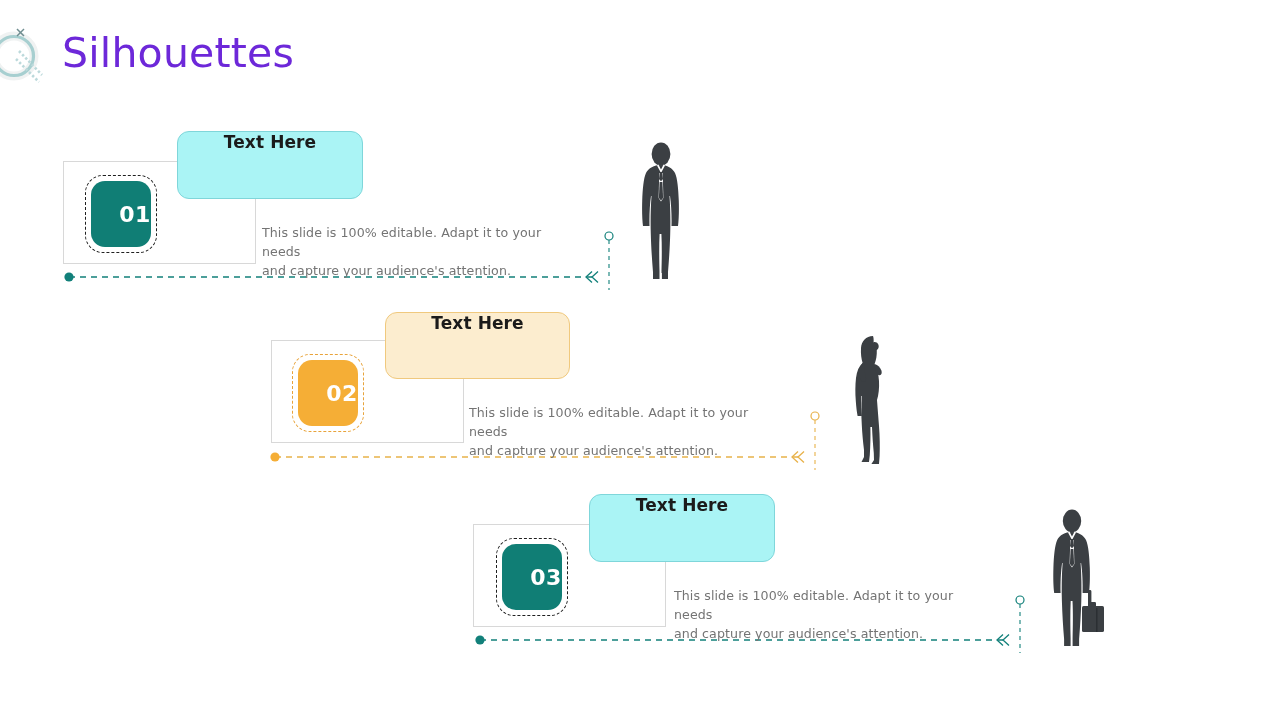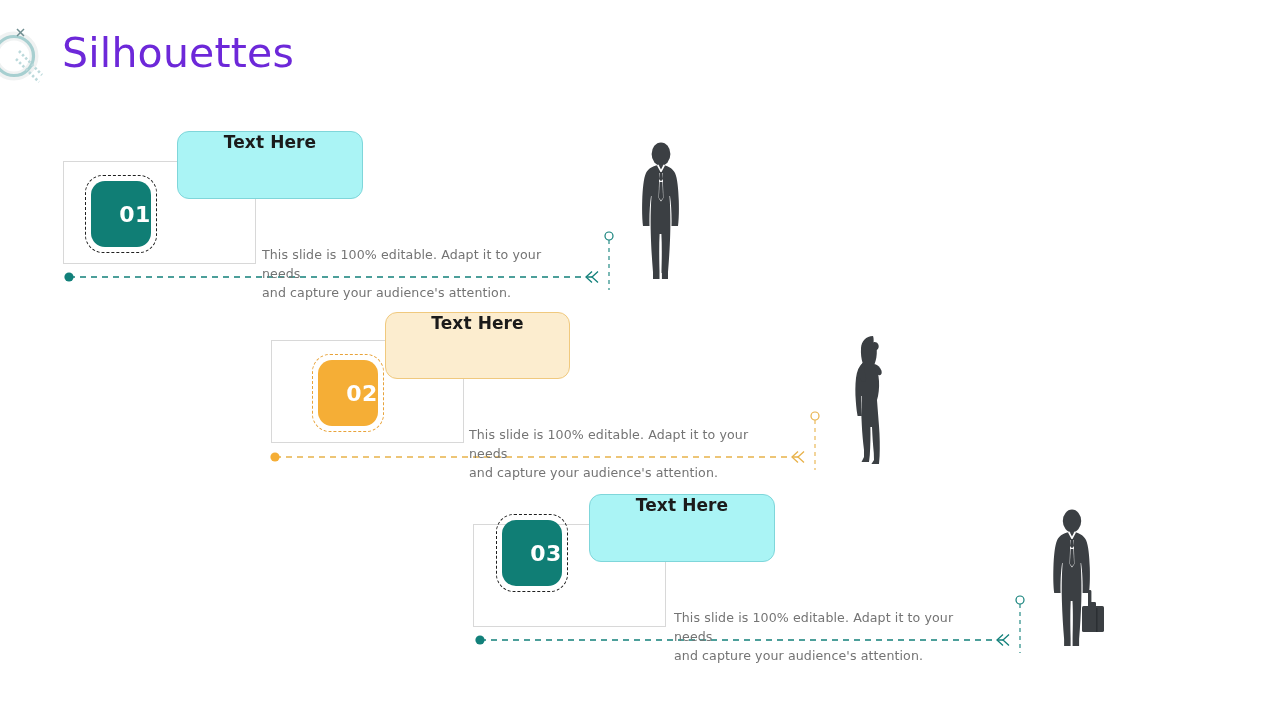--- a/index.html
+++ b/index.html
@@ -105,21 +105,20 @@
 
   
   .body-text {
     position: absolute;
     font-size: 12.6px;
     line-height: 1.52;
     color: #747474;
     font-family: "DejaVu Sans", sans-serif;
     letter-spacing: 0.1px;
     white-space: pre-line;
-    margin-top: 22px;
   }
 
   
   .connectors {
     position: absolute;
     left: 0;
     top: 0;
     width: 1280px;
     height: 720px;
     pointer-events: none;
@@ -199,21 +198,21 @@
     <path d="M27 23.5 L31 31 L35 23.5 L33.6 22.6 L31 27.5 L28.4 22.6 Z" fill="#ffffff"></path>
     <path d="M29.3 31 L32.7 31 L33.4 56 L31 59.5 L28.6 56 Z" fill="#ffffff"></path>
     <path d="M29.9 30 L32.1 30 L33 37 L31 39.2 L29 37 Z" fill="#3b3f43"></path>
     <path d="M29.6 40 L32.4 40 L33.1 56 L31 58.6 L28.9 56 Z" fill="#3b3f43"></path>
     <rect x="30" y="131" width="1.8" height="6" fill="#ffffff"></rect>
   </svg>
 </div>
 
 <div class="card-box" style="left:271px; top:340px; width:193px; height:103px;"></div>
 
-<div class="badge-wrap" style="left:298px; top:360px;margin-left:20px;">
+<div class="badge-wrap" style="left:298px; top:360px;">
   <div class="badge-dash amber"></div>
   <div class="badge amber">02</div>
 </div>
 
 <div class="callout cream" style="left:385px; top:312px; width:185px; height:67px;">
   <span>Text Here</span>
 </div>
 
 <div class="body-text" style="left:469px; top:403px; width:320px;">This slide is 100% editable. Adapt it to your needs
 and capture your audience's attention.</div>
@@ -223,21 +222,21 @@
     <g fill="#3b3f43">
       <path d="M28 3 C21 3 16.5 8 16 15 C15.6 21 16.4 26 17.6 30 C14 33 11.8 38 11 45 C10.2 52 10.2 60 10.8 68 C11.2 74 11.8 79 12.6 83 L16.4 83 C16 77 15.8 70 16.2 63 L16.8 63 C16.2 72 16.2 82 16.8 92 C17.2 100 18 109 19 117 L19 124 L16.5 129 L24 129 L24.8 122 C25.4 113 25.6 103 25.4 94 L27 94 C27.4 103 28 112 28.8 120 L29 127 L26.4 131 L34 131 L34.6 123 C35 114 34.8 103 34 93 C33.4 85 32.6 75 32 67 C33.6 62 34.4 55 34 48 C33.6 41 32 35 29.6 31 C31.2 27 32 22 31.8 17 C33.6 16 34.4 13 33 11 C32 9.4 30 8.6 28.6 9.4 C28.8 6.6 28.6 4.4 28 3 Z"></path>
       <path d="M17.6 30 C14.6 33.5 13 39 14.4 44 C15.4 47.5 17.6 49.5 19.6 48.6 C21 48 21.4 46 20.8 43.6 C20 40.4 19 35.6 19.6 31.6 Z"></path>
       <path d="M29.6 31 C33 32 35.4 34.6 36.4 37.6 C37.2 40 36.4 42 34.8 42.2 C33 42.4 31.4 40.6 30.6 38 C30 36 29.6 33.4 29.6 31 Z"></path>
     </g>
   </svg>
 </div>
 
 <div class="card-box" style="left:473px; top:524px; width:193px; height:103px;"></div>
 
-<div class="badge-wrap" style="left:502px; top:520px;">
+<div class="badge-wrap" style="left:502px; top:544px;">
   <div class="badge-dash teal"></div>
   <div class="badge teal">03</div>
 </div>
 
 <div class="callout cyan" style="left:589px; top:494px; width:186px; height:68px;">
   <span>Text Here</span>
 </div>
 
 <div class="body-text" style="left:674px; top:586px; width:320px;">This slide is 100% editable. Adapt it to your needs
 and capture your audience's attention.</div>

